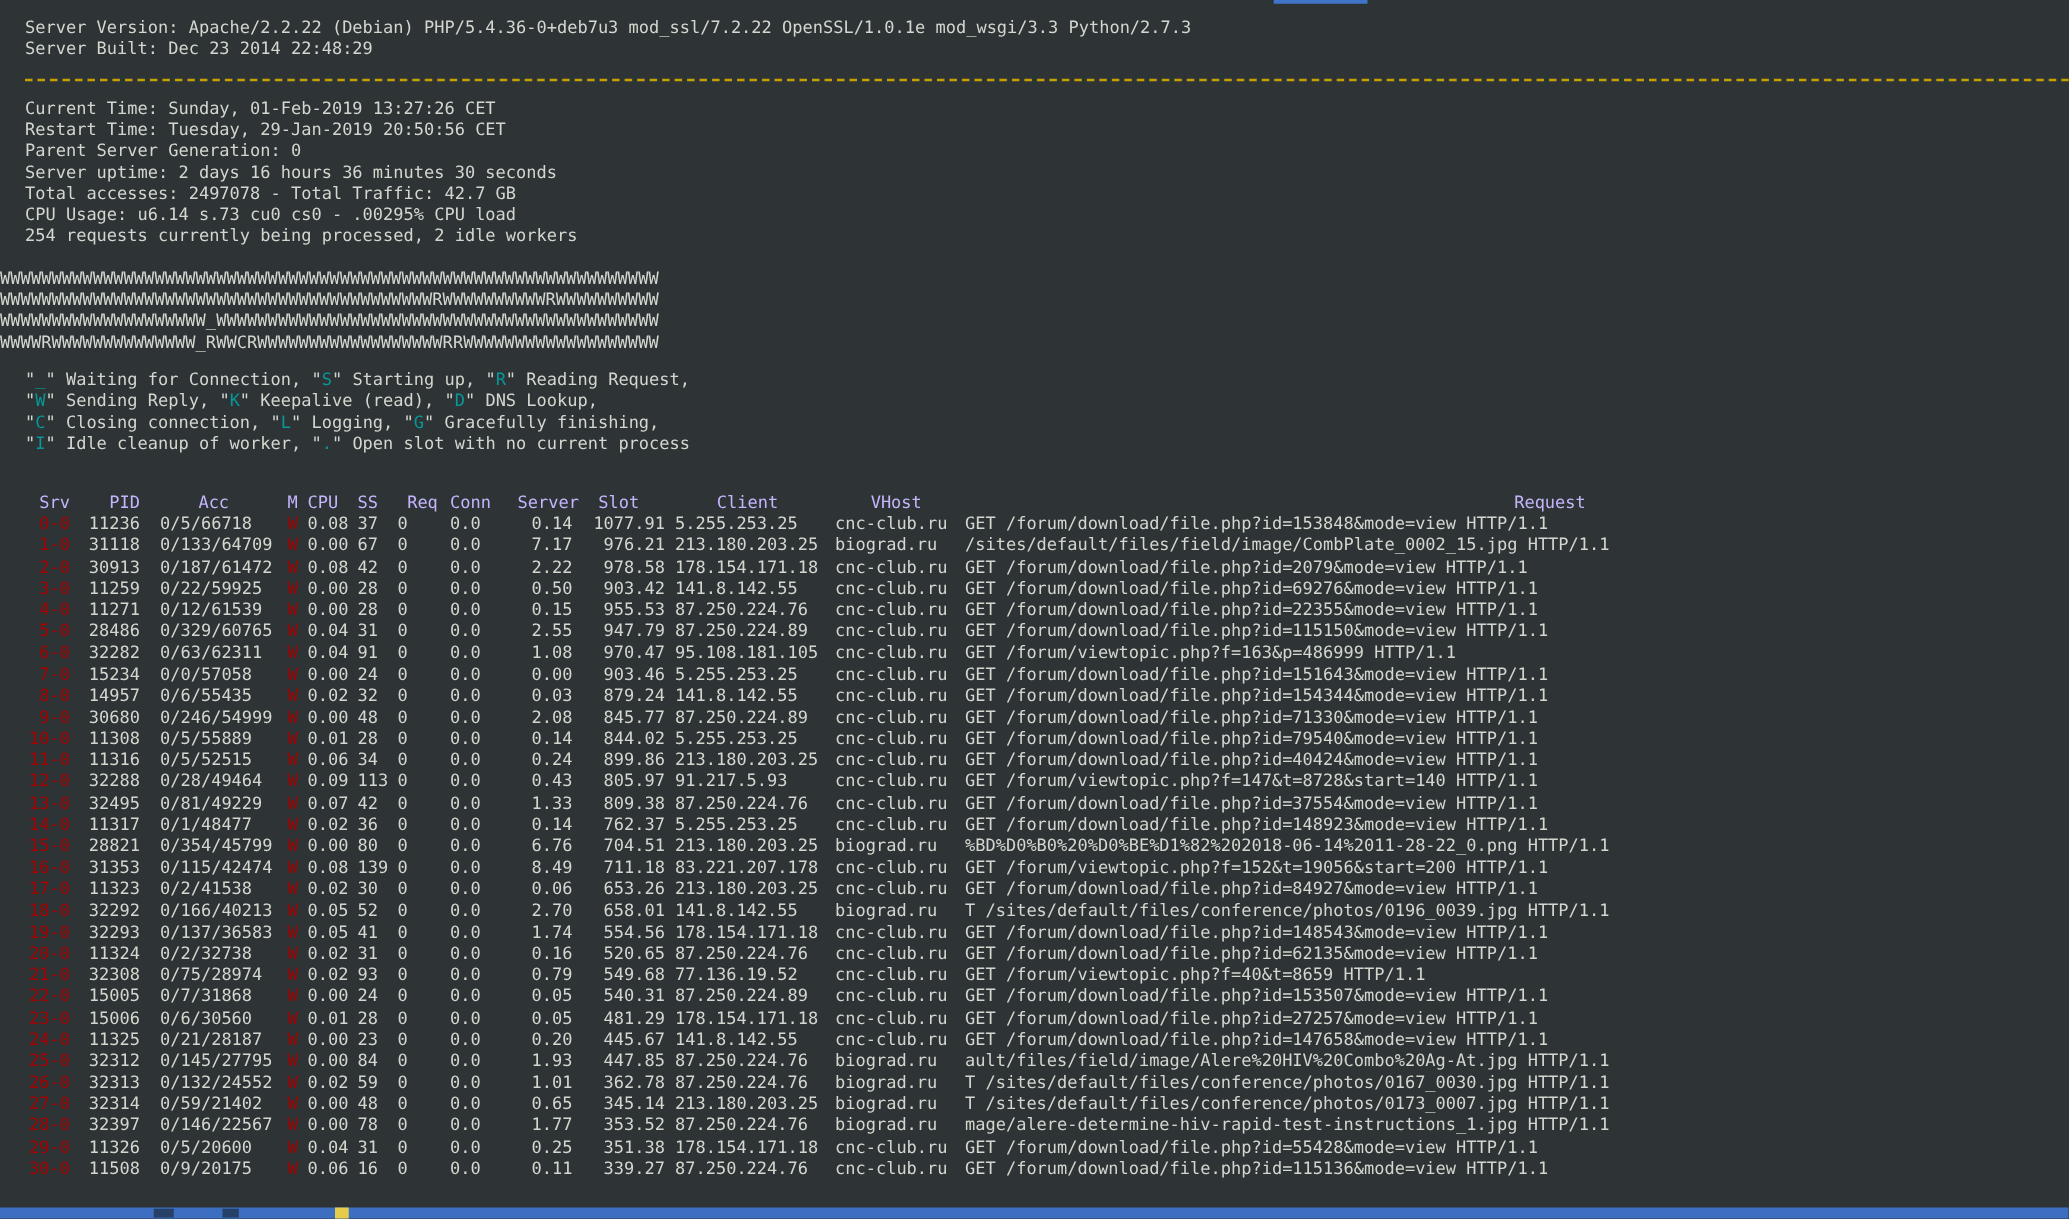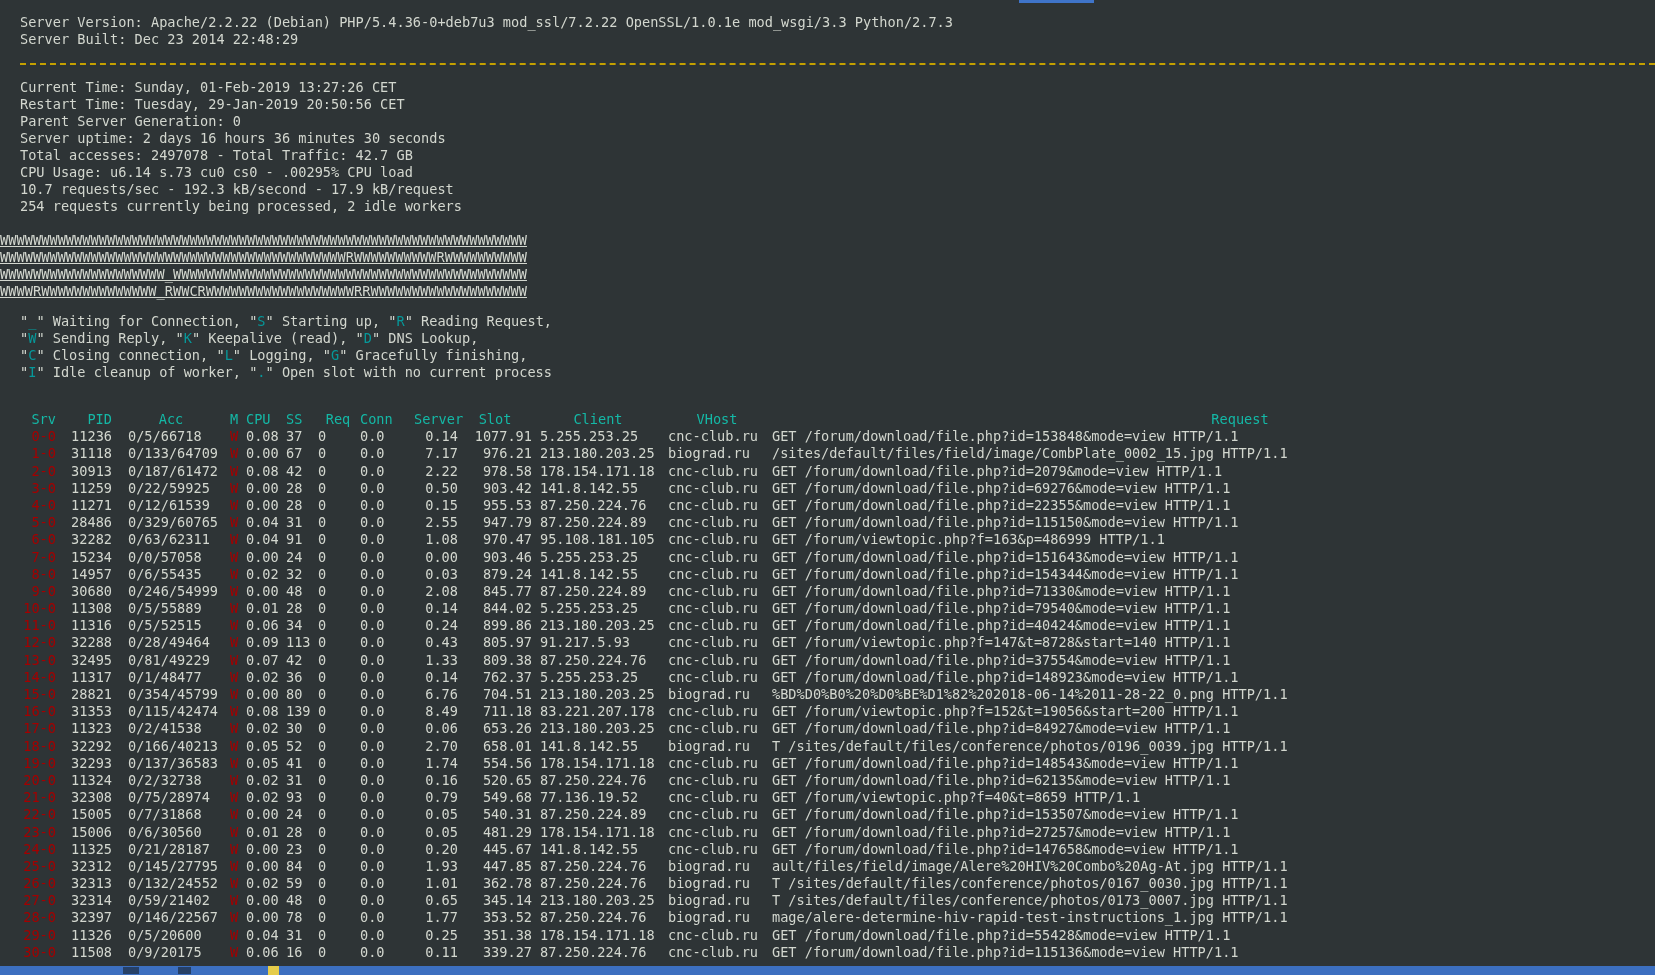--- a/index.html
+++ b/index.html
@@ -7,21 +7,21 @@
     width:1655px;height:975px;overflow:hidden;position:relative;
     background:#2e3436;color:#d3d7cf;
     font-family:"DejaVu Sans Mono","Liberation Mono",monospace;
     font-size:13.6px;line-height:17px;
   }
   .screen{width:1655px;height:975px;position:relative;overflow:hidden;}
   .content{padding:14px 0 0 20px;}
   .line{white-space:pre;height:17px;}
   .separator{border:none;border-top:2px dashed #c4a000;margin:15px 0 14px 0;width:1635px;}
   .scoreboard{margin-top:17px;margin-left:-20px;}
-  .sline{letter-spacing:0.05px;text-decoration:underline;}
+  .sline{letter-spacing:0.05px;}
   .keyblock{margin-top:13px;}
   .accent{color:#06989a;}
   .red{color:#a40000;}
   .wtable{margin-top:30px;}
   .trow{
     display:grid;
     grid-template-columns:36px 56px 118px 14px 38px 34px 44px 54px 44px 74px 132px 106px 940px;
     height:17.2px;line-height:17.2px;white-space:pre;
   }
   .trow span{overflow:visible;}
@@ -30,21 +30,21 @@
   .c2{padding-left:16px;}
   .c4{padding-left:2px;}
   .c5{padding-left:4px;}
   .c6{padding-left:2px;}
   .c7{text-align:left;}
   .c8{text-align:right;}
   .c9{text-align:right;}
   .c10{padding-left:8px;}
   .c11{padding-left:4px;}
   .c12{padding-left:2px;}
-  .thead span{color:#14b8a6;}
+  .thead span{color:#c4b5fd;}
   .thead .c2,.thead .c6,.thead .c9,.thead .c10,.thead .c11,.thead .c12{text-align:center;padding-left:0;}
   .topbar-thumb{position:absolute;top:0;left:1019px;width:75px;height:3px;background:#3f74c9;}
   .hscrollbar{position:absolute;left:0;bottom:0;width:1655px;height:9px;background:#3c6fc0;}
   .sb-mark{position:absolute;top:1px;height:7px;background:rgba(20,26,30,0.55);}
   .m1{left:123px;width:16px;}
   .m2{left:178px;width:13px;}
   .sb-marker{position:absolute;top:0;left:268px;width:11px;height:9px;background:#e5cc4a;}
 </style>
 </head>
 <body>
@@ -58,21 +58,20 @@
 
     <div class="separator"></div>
 
     <div>
       <div class="line">Current Time: Sunday, 01-Feb-2019 13:27:26 CET</div>
       <div class="line">Restart Time: Tuesday, 29-Jan-2019 20:50:56 CET</div>
       <div class="line">Parent Server Generation: 0</div>
       <div class="line">Server uptime: 2 days 16 hours 36 minutes 30 seconds</div>
       <div class="line">Total accesses: 2497078 - Total Traffic: 42.7 GB</div>
       <div class="line">CPU Usage: u6.14 s.73 cu0 cs0 - .00295% CPU load</div>
-      <div class="line">10.7 requests/sec - 192.3 kB/second - 17.9 kB/request</div>
       <div class="line">254 requests currently being processed, 2 idle workers</div>
     </div>
 
     <div class="scoreboard">
         <div class="line sline">WWWWWWWWWWWWWWWWWWWWWWWWWWWWWWWWWWWWWWWWWWWWWWWWWWWWWWWWWWWWWWWW</div>
         <div class="line sline">WWWWWWWWWWWWWWWWWWWWWWWWWWWWWWWWWWWWWWWWWWRWWWWWWWWWWRWWWWWWWWWW</div>
         <div class="line sline">WWWWWWWWWWWWWWWWWWWW_WWWWWWWWWWWWWWWWWWWWWWWWWWWWWWWWWWWWWWWWWWW</div>
         <div class="line sline">WWWWRWWWWWWWWWWWWWW_RWWCRWWWWWWWWWWWWWWWWWWRRWWWWWWWWWWWWWWWWWWW</div>
       </div>
 

